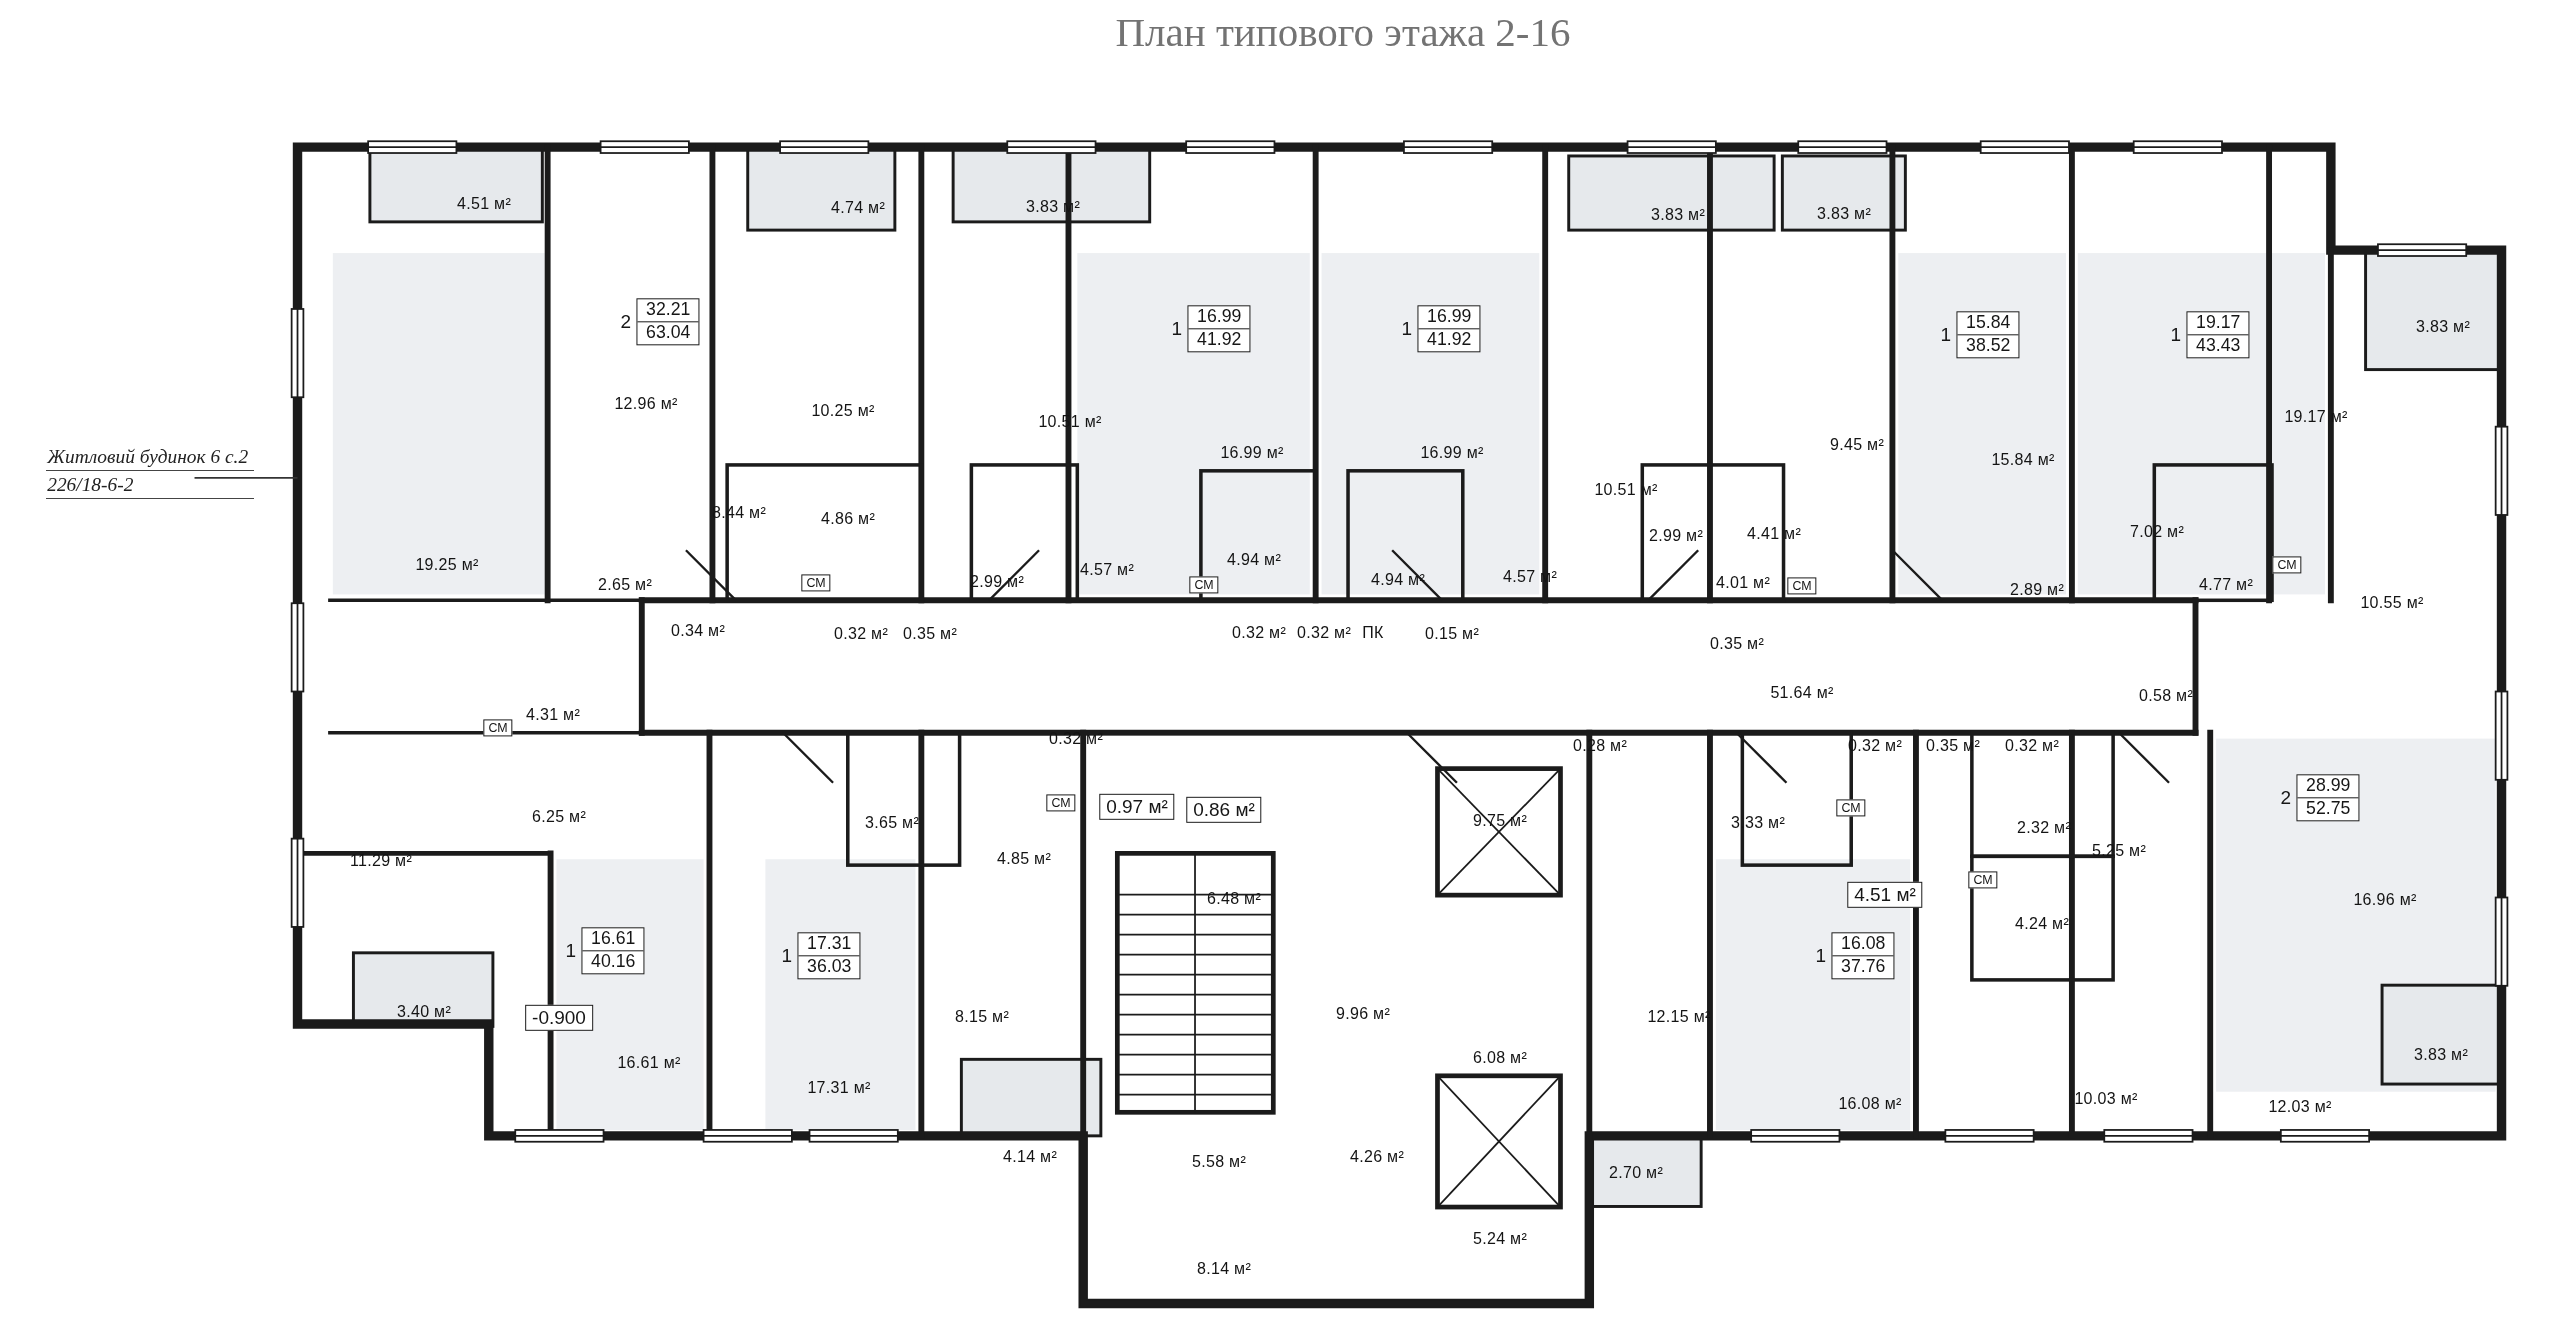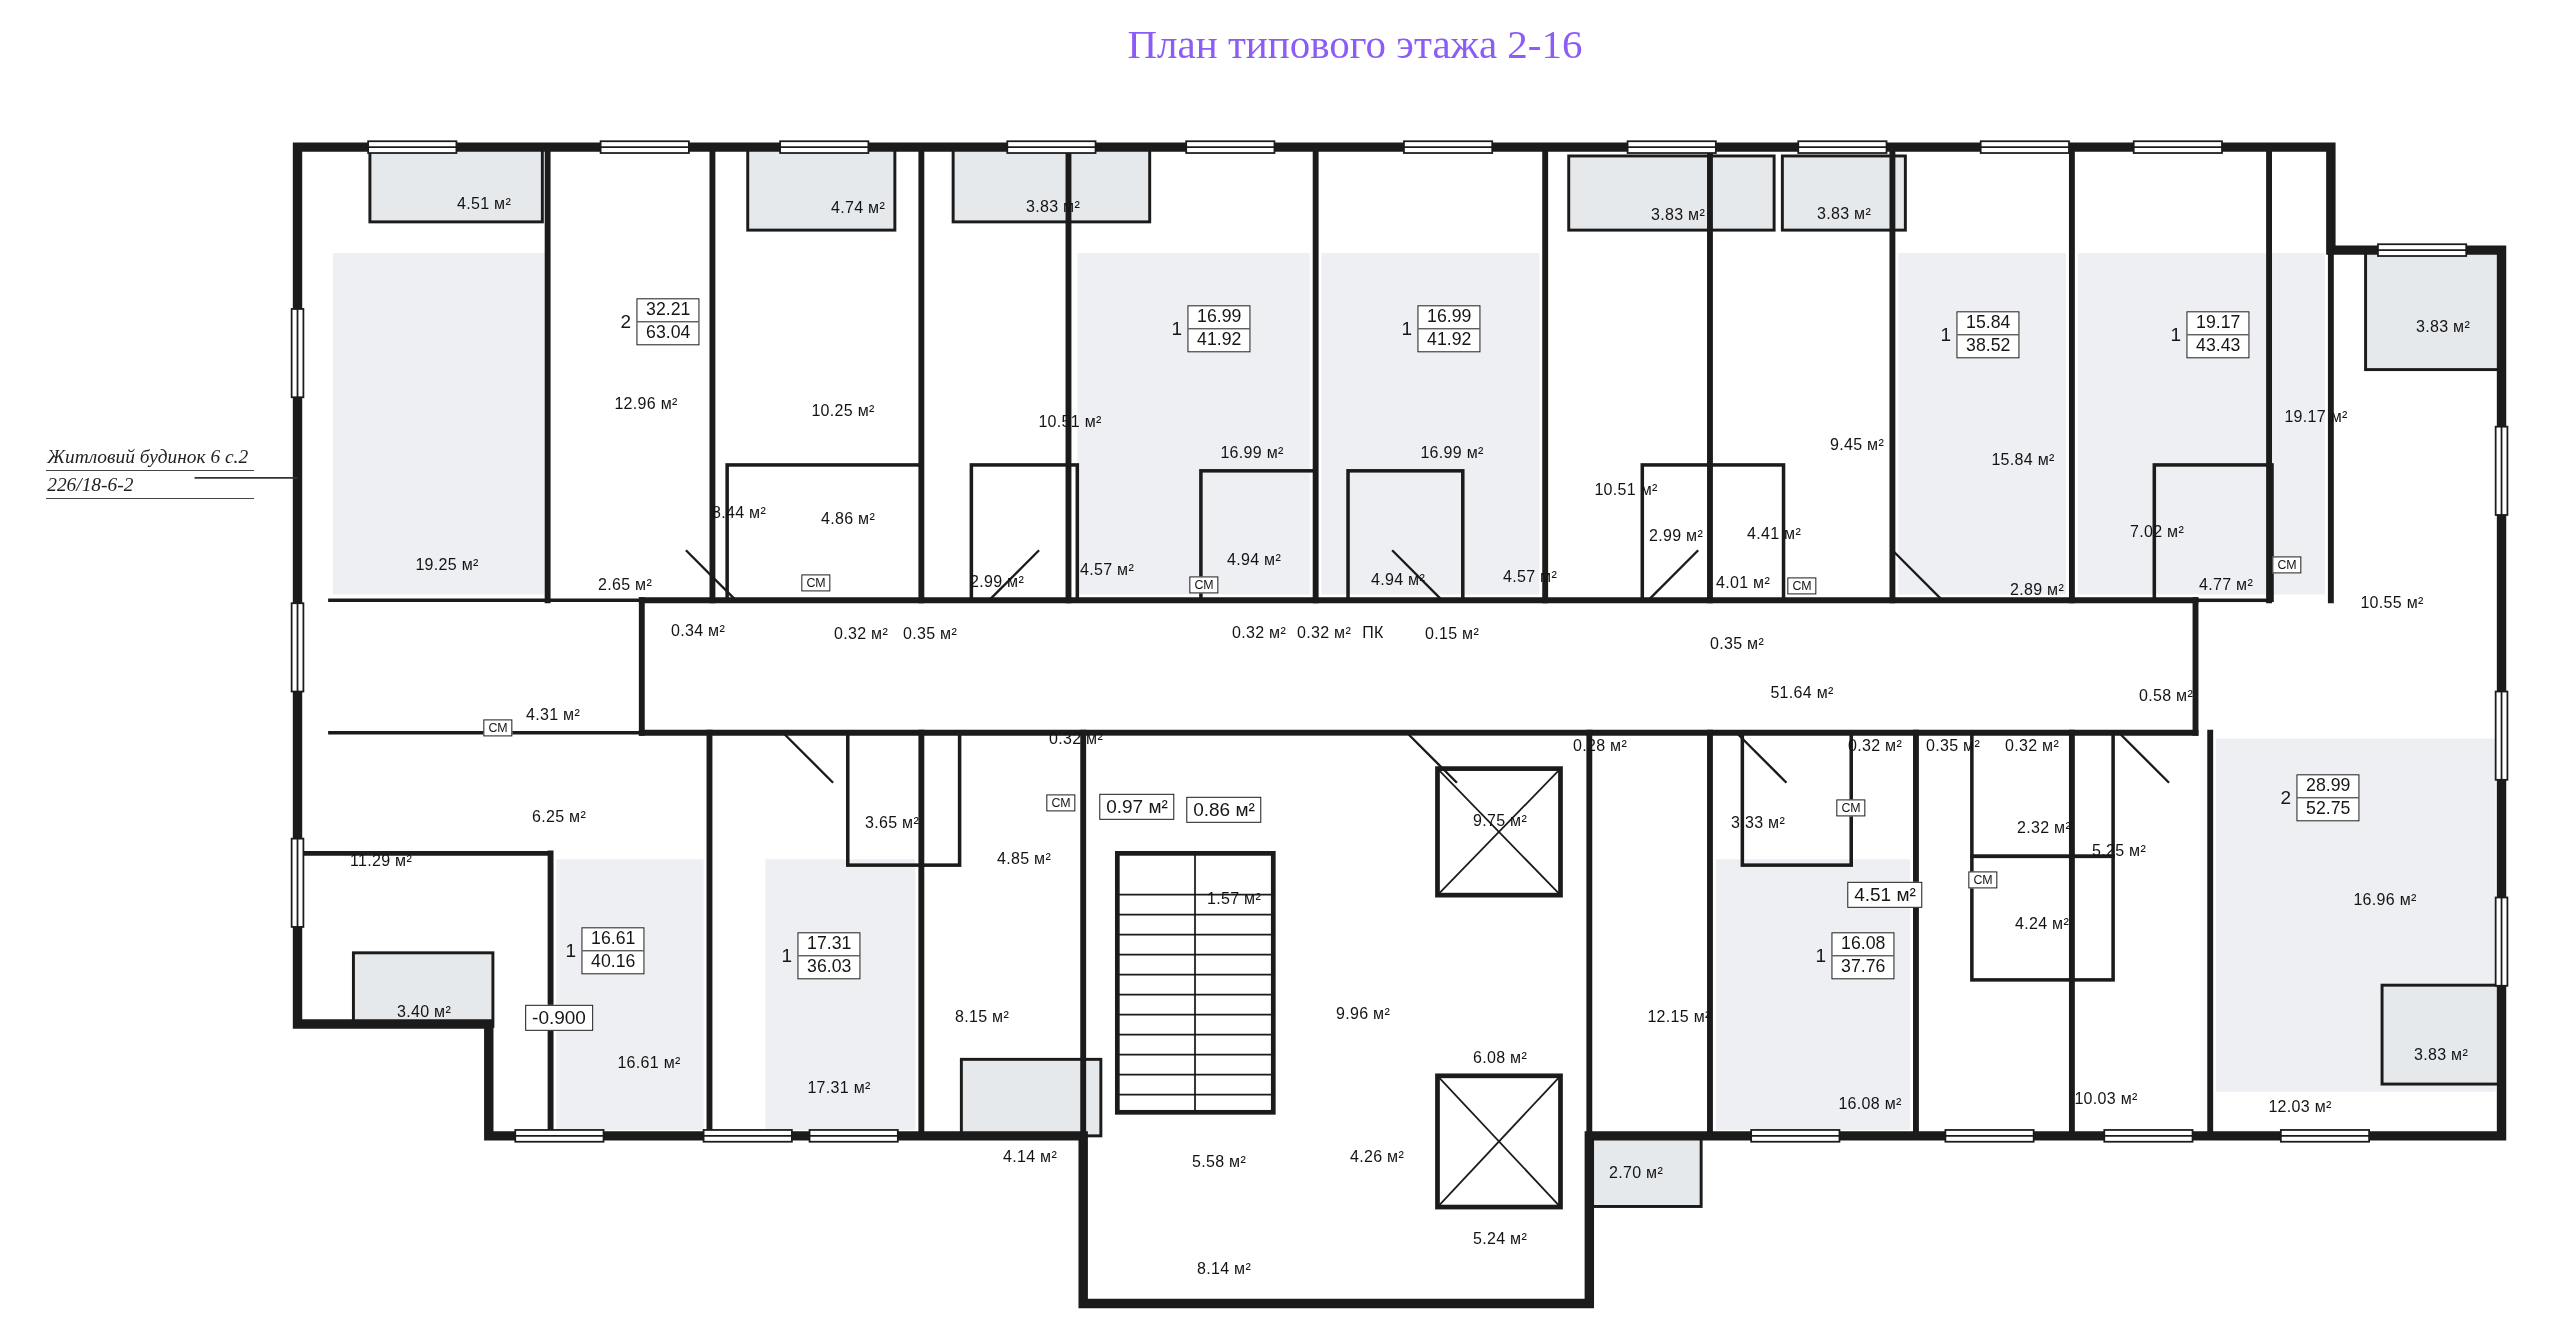--- a/index.html
+++ b/index.html
@@ -3,21 +3,21 @@
 <meta charset="utf-8">
 <style>
   html,body{margin:0;padding:0;}
   body{
     width:2576px;height:1323px;position:relative;background:#ffffff;
     font-family:"Liberation Sans",sans-serif;color:#161616;overflow:hidden;
   }
   .page-title{
     position:absolute;top:8.2px;left:1343px;transform:translateX(-50%);
     font-family:"Liberation Serif",serif;font-weight:normal;font-size:41px;
-    white-space:nowrap;margin:12px;color:#8b5cf6;text-align:right;
+    white-space:nowrap;margin:0;color:#737373;text-align:right;
   }
   .side-note{
     position:absolute;left:46px;top:446px;
     font-family:"Liberation Serif",serif;font-style:italic;font-size:19.4px;color:#222;
   }
   .side-note .note-line{border-bottom:1.2px solid #444;padding:0 5.9px 1.8px 1.2px;white-space:nowrap;}
   .side-note .note-line + .note-line{margin-top:3.5px;}
   .plan{position:absolute;inset:0;}
   .plan svg{position:absolute;inset:0;}
   #plan-labels{position:absolute;inset:0;margin-top:23px;}
@@ -279,21 +279,21 @@
       <div class="area-label" style="left: 553px; top: 692px;">4.31 м²</div>
       <div class="area-label" style="left: 559px; top: 794px;">6.25 м²</div>
       <div class="area-label" style="left: 381px; top: 838px;">11.29 м²</div>
       <div class="area-label" style="left: 424px; top: 989px;">3.40 м²</div>
       <div class="area-label" style="left: 649px; top: 1040px;">16.61 м²</div>
       <div class="area-label" style="left: 892px; top: 800px;">3.65 м²</div>
       <div class="area-label" style="left: 1024px; top: 836px;">4.85 м²</div>
       <div class="area-label" style="left: 839px; top: 1065px;">17.31 м²</div>
       <div class="area-label" style="left: 982px; top: 994px;">8.15 м²</div>
       <div class="area-label" style="left: 1030px; top: 1134px;">4.14 м²</div>
-      <div class="area-label" style="left: 1234px; top: 876px;">1.57 м²</div>
+      <div class="area-label" style="left: 1234px; top: 876px;">6.48 м²</div>
       <div class="area-label" style="left: 1219px; top: 1139px;">5.58 м²</div>
       <div class="area-label" style="left: 1363px; top: 991px;">9.96 м²</div>
       <div class="area-label" style="left: 1377px; top: 1134px;">4.26 м²</div>
       <div class="area-label" style="left: 1224px; top: 1246px;">8.14 м²</div>
       <div class="area-label" style="left: 1500px; top: 798px;">9.75 м²</div>
       <div class="area-label" style="left: 1500px; top: 1035px;">6.08 м²</div>
       <div class="area-label" style="left: 1500px; top: 1216px;">5.24 м²</div>
       <div class="area-label" style="left: 1636px; top: 1150px;">2.70 м²</div>
       <div class="area-label" style="left: 1758px; top: 800px;">3.33 м²</div>
       <div class="area-label" style="left: 1679px; top: 994px;">12.15 м²</div>

